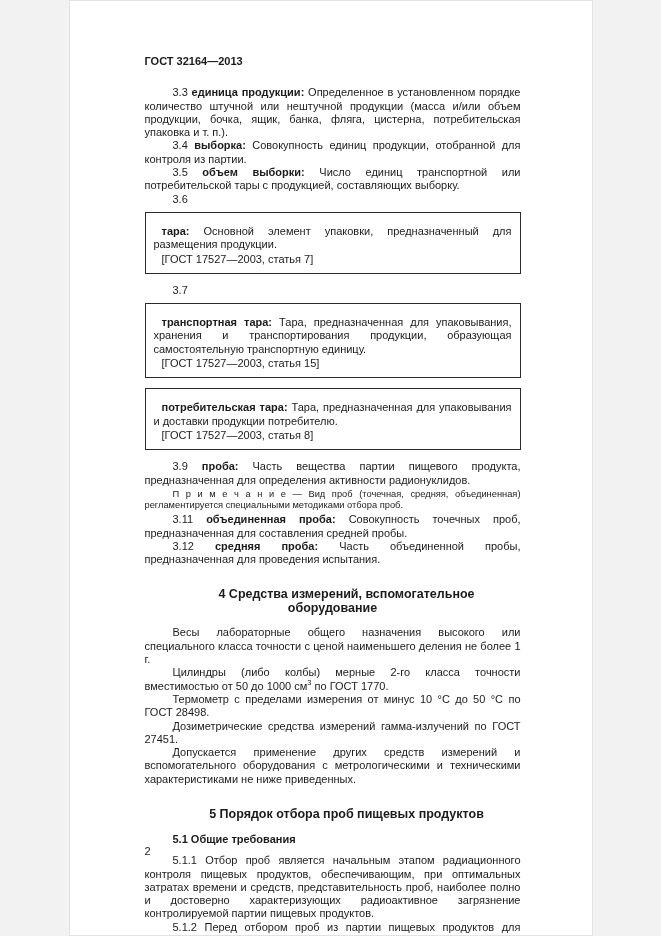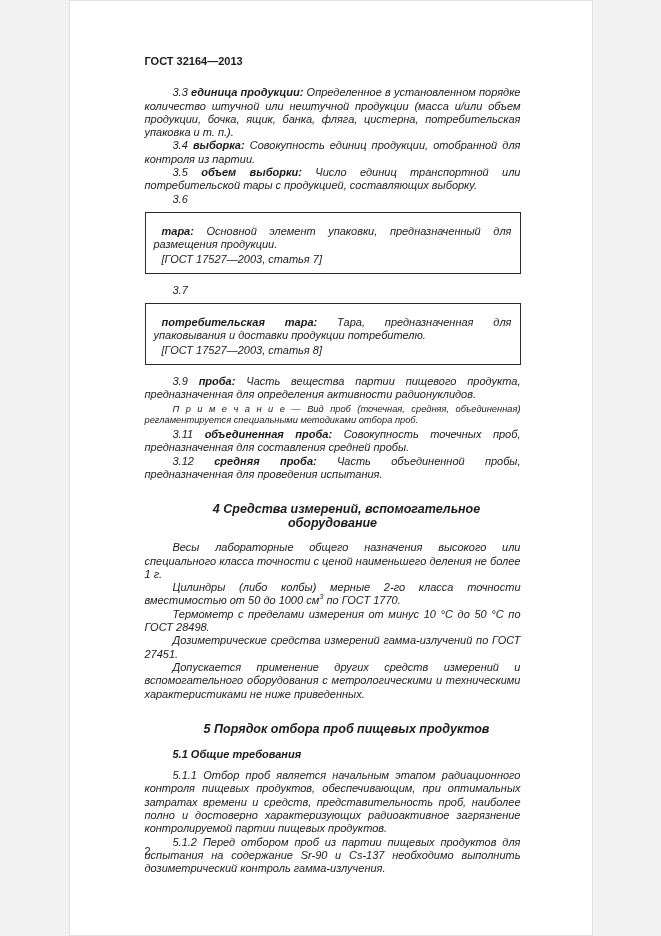--- a/index.html
+++ b/index.html
@@ -11,21 +11,21 @@
     background: #ffffff;
     border: 1px solid #e2e2e2;
     font-family: "Liberation Sans", sans-serif;
     font-size: 11px;
     line-height: 13.3px;
     color: #1b1b1b;
     padding: 54px 71px 0 75px;
     overflow: hidden;
   }
   .doc-header { font-weight: bold; margin-bottom: 18px; }
-  p { margin: 0; font-style: italic; }
+  p { margin: 0; }
   .para { text-align: justify; text-indent: 28px; }
   .heading {
     font-weight: bold;
     font-size: 12.5px;
     line-height: 14px;
     margin: 21px 0 11px;
     text-indent: 28px;
     text-align: center;
   }
   .subheading {
@@ -67,20 +67,24 @@
       <p class="para"><span>3.3 </span><span class="b">единица продукции:</span><span> Определенное в установленном порядке количество штучной или нештучной продукции (масса и/или объем продукции, бочка, ящик, банка, фляга, цистерна, потребительская упаковка и т. п.).</span></p>
       <p class="para"><span>3.4 </span><span class="b">выборка:</span><span> Совокупность единиц продукции, отобранной для контроля из партии.</span></p>
       <p class="para"><span>3.5 </span><span class="b">объем выборки:</span><span> Число единиц транспортной или потребительской тары с продукцией, составляющих выборку.</span></p>
       <p class="para"><span>3.6</span></p>
       <div class="def-box">
         <p class="box-text"><span class="b">тара:</span><span> Основной элемент упаковки, предназначенный для размещения продукции.</span></p>
         <p class="box-source">[ГОСТ 17527—2003, статья 7]</p>
       </div>
       <p class="para"><span>3.7</span></p>
       <div class="def-box">
+        <p class="box-text"><span class="b">транспортная тара:</span><span> Тара, предназначенная для упаковывания, хранения и транспортирования продукции, образующая самостоятельную транспортную единицу.</span></p>
+        <p class="box-source">[ГОСТ 17527—2003, статья 15]</p>
+      </div>
+      <div class="def-box">
         <p class="box-text"><span class="b">потребительская тара:</span><span> Тара, предназначенная для упаковывания и доставки продукции потребителю.</span></p>
         <p class="box-source">[ГОСТ 17527—2003, статья 8]</p>
       </div>
       <p class="para"><span>3.9 </span><span class="b">проба:</span><span> Часть вещества партии пищевого продукта, предназначенная для определения активности радионуклидов.</span></p>
       <p class="note"><span>П р и м е ч а н и е — Вид проб (точечная, средняя, объединенная) регламентируется специальными методиками отбора проб.</span></p>
       <p class="para"><span>3.11 </span><span class="b">объединенная проба:</span><span> Совокупность точечных проб, предназначенная для составления средней пробы.</span></p>
       <p class="para"><span>3.12 </span><span class="b">средняя проба:</span><span> Часть объединенной пробы, предназначенная для проведения испытания.</span></p>
       <p class="heading"><span>4  Средства измерений, вспомогательное оборудование</span></p>
       <p class="para"><span>Весы лабораторные общего назначения высокого или специального класса точности с ценой наименьшего деления не более 1 г.</span></p>
       <p class="para"><span>Цилиндры (либо колбы) мерные 2-го класса точности вместимостью от 50 до 1000 см</span><sup>3</sup><span> по ГОСТ 1770.</span></p>

